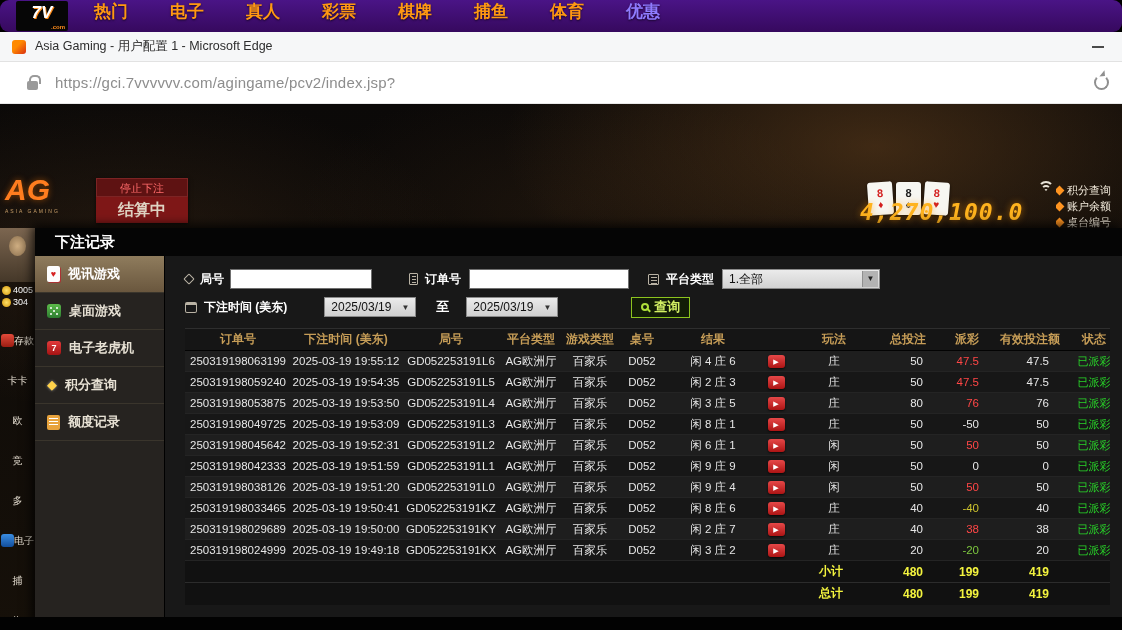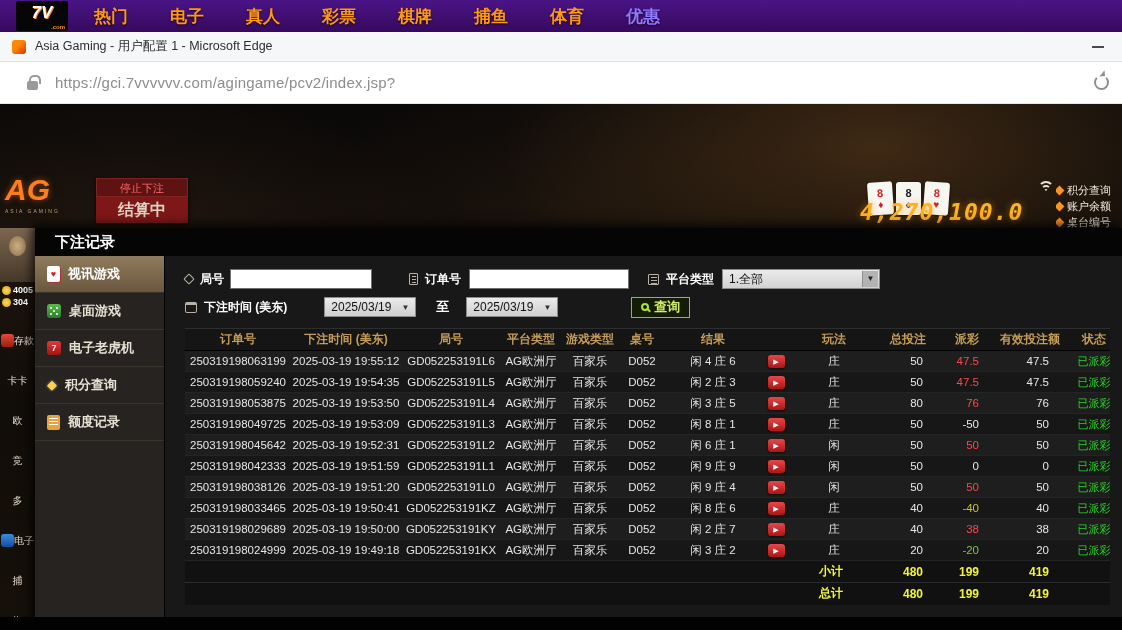--- a/index.html
+++ b/index.html
@@ -1,24 +1,24 @@
 <!DOCTYPE html>
 <html><head>
 <meta charset="utf-8">
 <style>
   * { margin:0; padding:0; box-sizing:border-box; }
   body { font-family:"Liberation Sans","DejaVu Sans",sans-serif; background:#000; }
   .screen{position:relative;width:1122px;height:630px;overflow:hidden;background:#000;}
 
   
-  .topnav{position:absolute;left:0;top:0;width:100%;height:32px;background:linear-gradient(#4a1486,#36095e);}
+  .topnav{position:absolute;left:0;top:0;width:100%;height:32px;background:linear-gradient(#4a1486,#36095e);border-radius:9px;}
   .logo{position:absolute;left:16px;top:1px;width:52px;height:30px;background:#060606;border-radius:2px;text-align:center;}
   .logo-main{font-style:italic;font-weight:700;font-size:17px;line-height:24px;color:#fff;text-shadow:1px 1px 0 #ff8c1a;}
   .logo-sub{position:absolute;right:3px;bottom:1px;font-size:6px;color:#ff8c1a;font-weight:700;}
-  .nav-items{position:absolute;left:94px;top:0;height:32px;display:flex;gap:42px;align-items:center;}
+  .nav-items{position:absolute;left:94px;top:0;height:32px;display:flex;gap:42px;align-items:flex-start;}
   .nav-item{font-size:17px;font-weight:700;color:#ff9812;text-shadow:0 1px 2px rgba(0,0,0,.65);cursor:pointer;white-space:nowrap;}
   .nav-item.accent{color:#8f7bff;}
 
   
   .titlebar{position:absolute;left:0;top:32px;width:100%;height:30px;background:#f6f7f8;border-bottom:1px solid #e2e2e2;display:flex;align-items:center;}
   .favicon{margin-left:12px;width:14px;height:14px;border-radius:3px;background:linear-gradient(135deg,#ff8a00 40%,#d92f12);}
   .win-title{margin-left:9px;font-size:12.5px;color:#2d2d2d;}
   .min-btn{position:absolute;right:18px;top:46px;width:12px;height:2px;background:#4a4a4a;cursor:pointer;}
 
   
@@ -56,21 +56,21 @@
   .wifi .a2{width:10px;height:10px;bottom:-2px;}
   .wifi .a3{width:16px;height:16px;bottom:-4px;}
   .user-info{position:absolute;left:1056px;top:78px;width:66px;overflow:hidden;}
   .ri-row{display:flex;align-items:center;gap:4px;height:16px;font-size:11px;color:#f1e9da;white-space:nowrap;}
   .ri-ic{width:7px;height:7px;background:#ff9420;transform:rotate(45deg);flex:0 0 auto;}
 
   
   .left-strip{position:absolute;left:0;top:124px;width:35px;bottom:0;}
   .avatar{width:35px;height:54px;background:linear-gradient(#7c6650,#453829);position:relative;}
   .avatar::before{content:'';position:absolute;left:9px;top:8px;width:17px;height:20px;border-radius:50%;background:radial-gradient(#cfae82,#8a6f4e);}
-  .left-balances{margin-top:3px;font-weight:bold;}
+  .left-balances{margin-top:3px;}
   .coin-row{display:flex;align-items:center;margin:2px 0 0 2px;font-size:9px;color:#fff;}
   .coin{width:9px;height:9px;border-radius:50%;background:radial-gradient(#ffe066,#d4960a);margin-right:2px;flex:0 0 auto;}
   .left-menu{margin-top:14px;}
   .strip-item{height:40px;display:flex;flex-direction:row;align-items:center;justify-content:center;font-size:10px;color:#e4ddd0;cursor:pointer;}
   .strip-icon{width:13px;height:13px;border-radius:3px;margin-bottom:2px;}
   .strip-icon.ic-red{background:linear-gradient(#e24a3a,#9c1d12);}
   .strip-icon.ic-blue{background:linear-gradient(#3a8de2,#124e9c);}
 
   
   .modal{position:absolute;left:35px;top:124px;right:0;bottom:0;display:flex;flex-direction:column;box-shadow:-3px -3px 10px rgba(0,0,0,.8);}

